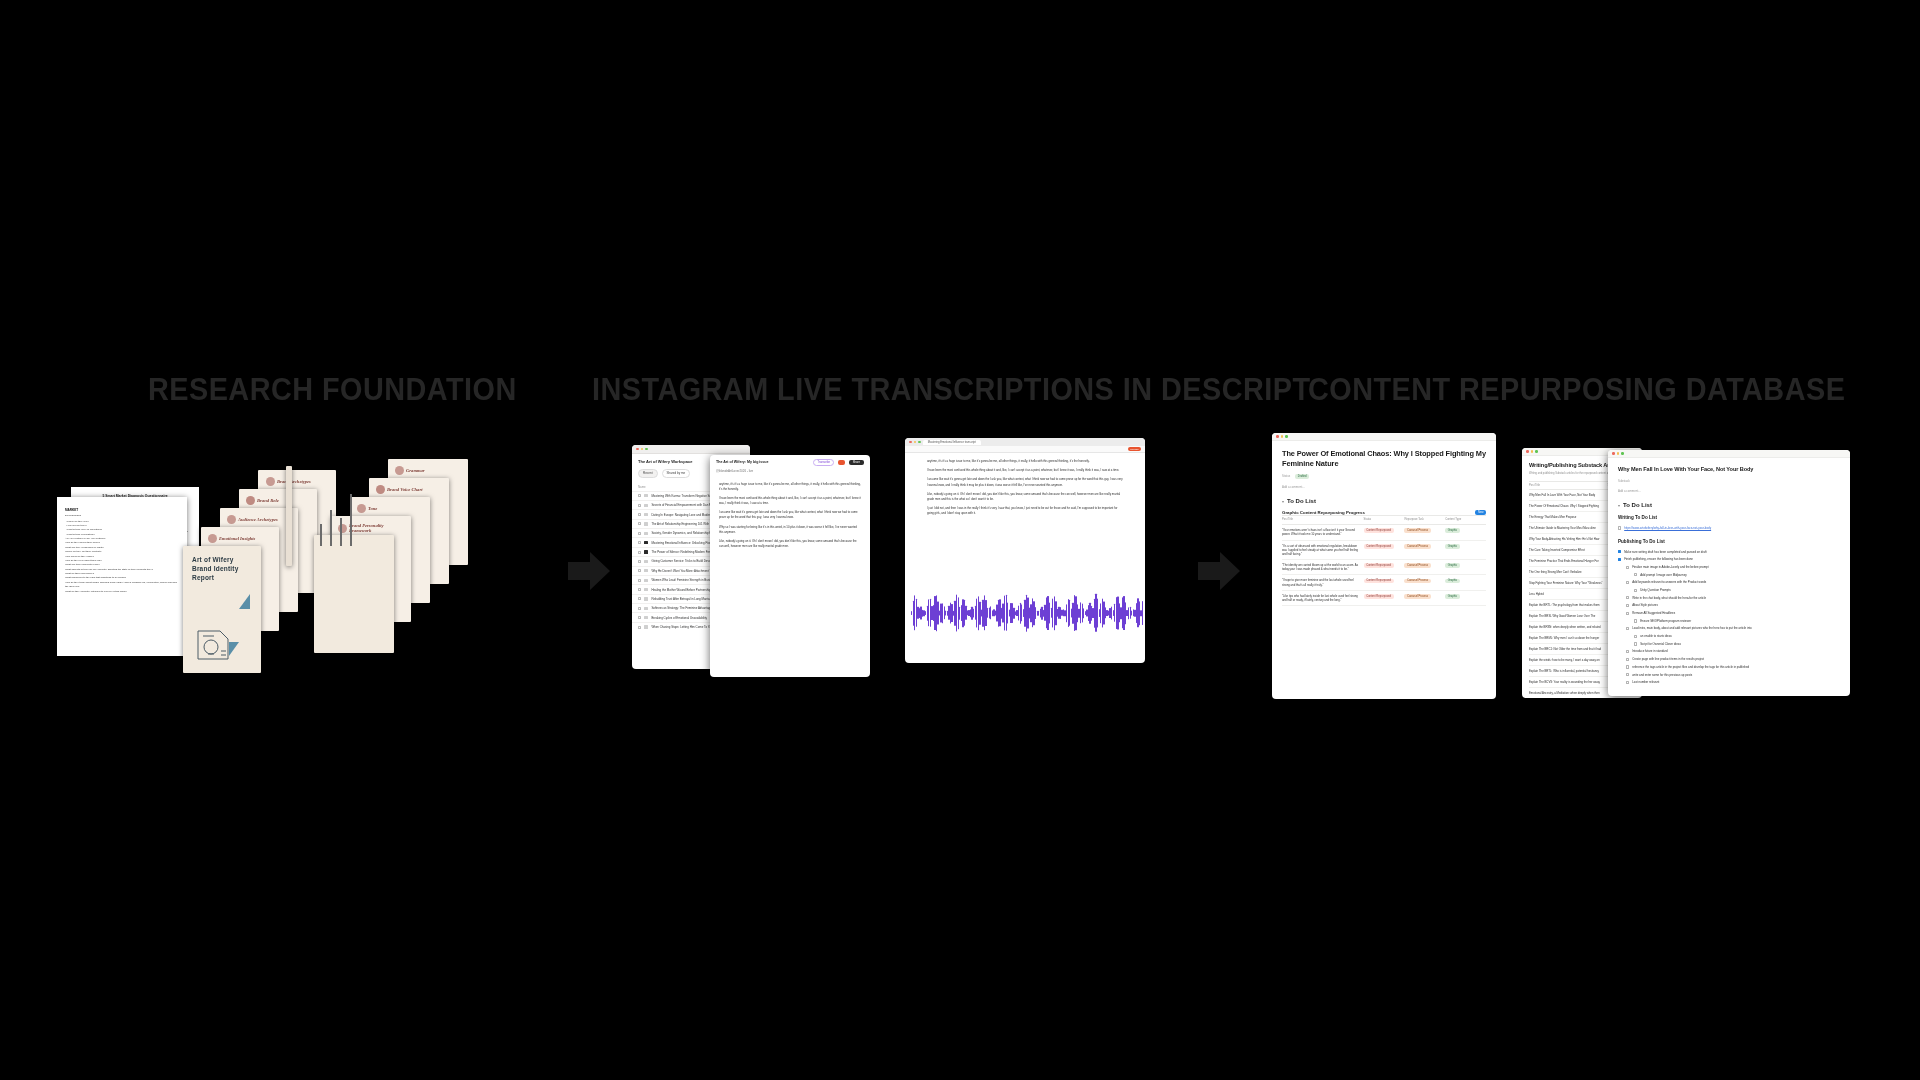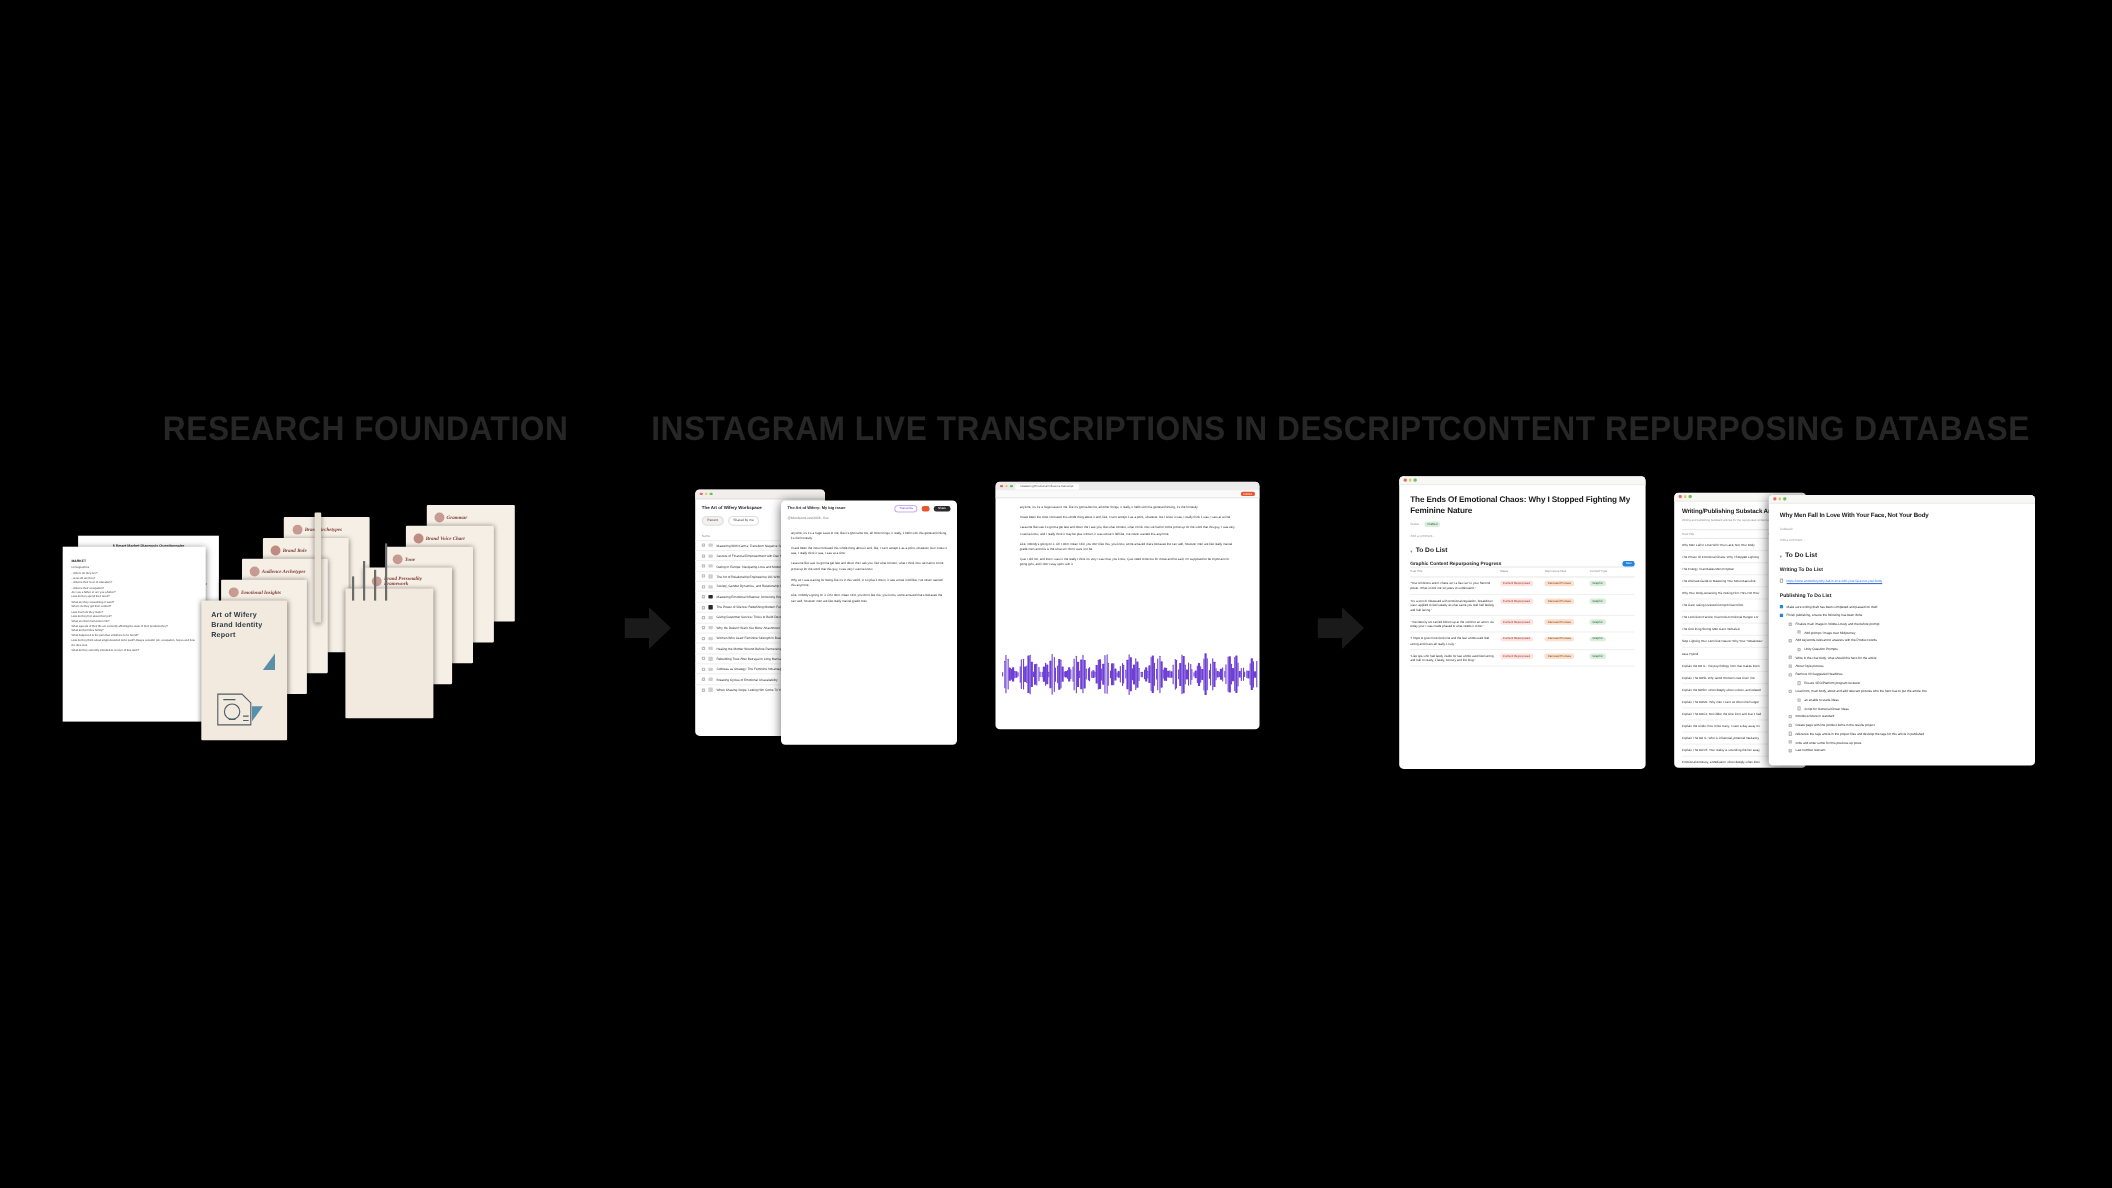--- a/index.html
+++ b/index.html
@@ -641,21 +641,21 @@
       </div>
   </div>
 
   <div class="win" id="notion-a">
     <div class="nt-bar">
       <span class="dot r"></span>
       <span class="dot y"></span>
       <span class="dot g"></span>
     </div>
     <div class="nt-pad">
-      <div class="nt-h1">The Ends Of Emotional Chaos: Why I Stopped Fighting My Feminine Nature</div>
+      <div class="nt-h1">The Power Of Emotional Chaos: Why I Stopped Fighting My Feminine Nature</div>
       <div class="nt-meta">
         <span>Status</span>
         <span class="nt-chip chip-green">Drafted</span>
       </div>
       <div class="nt-meta">
         <span>Add a comment...</span>
       </div>
 
       <div class="nt-toggle">
         <span class="caret">▾</span>

